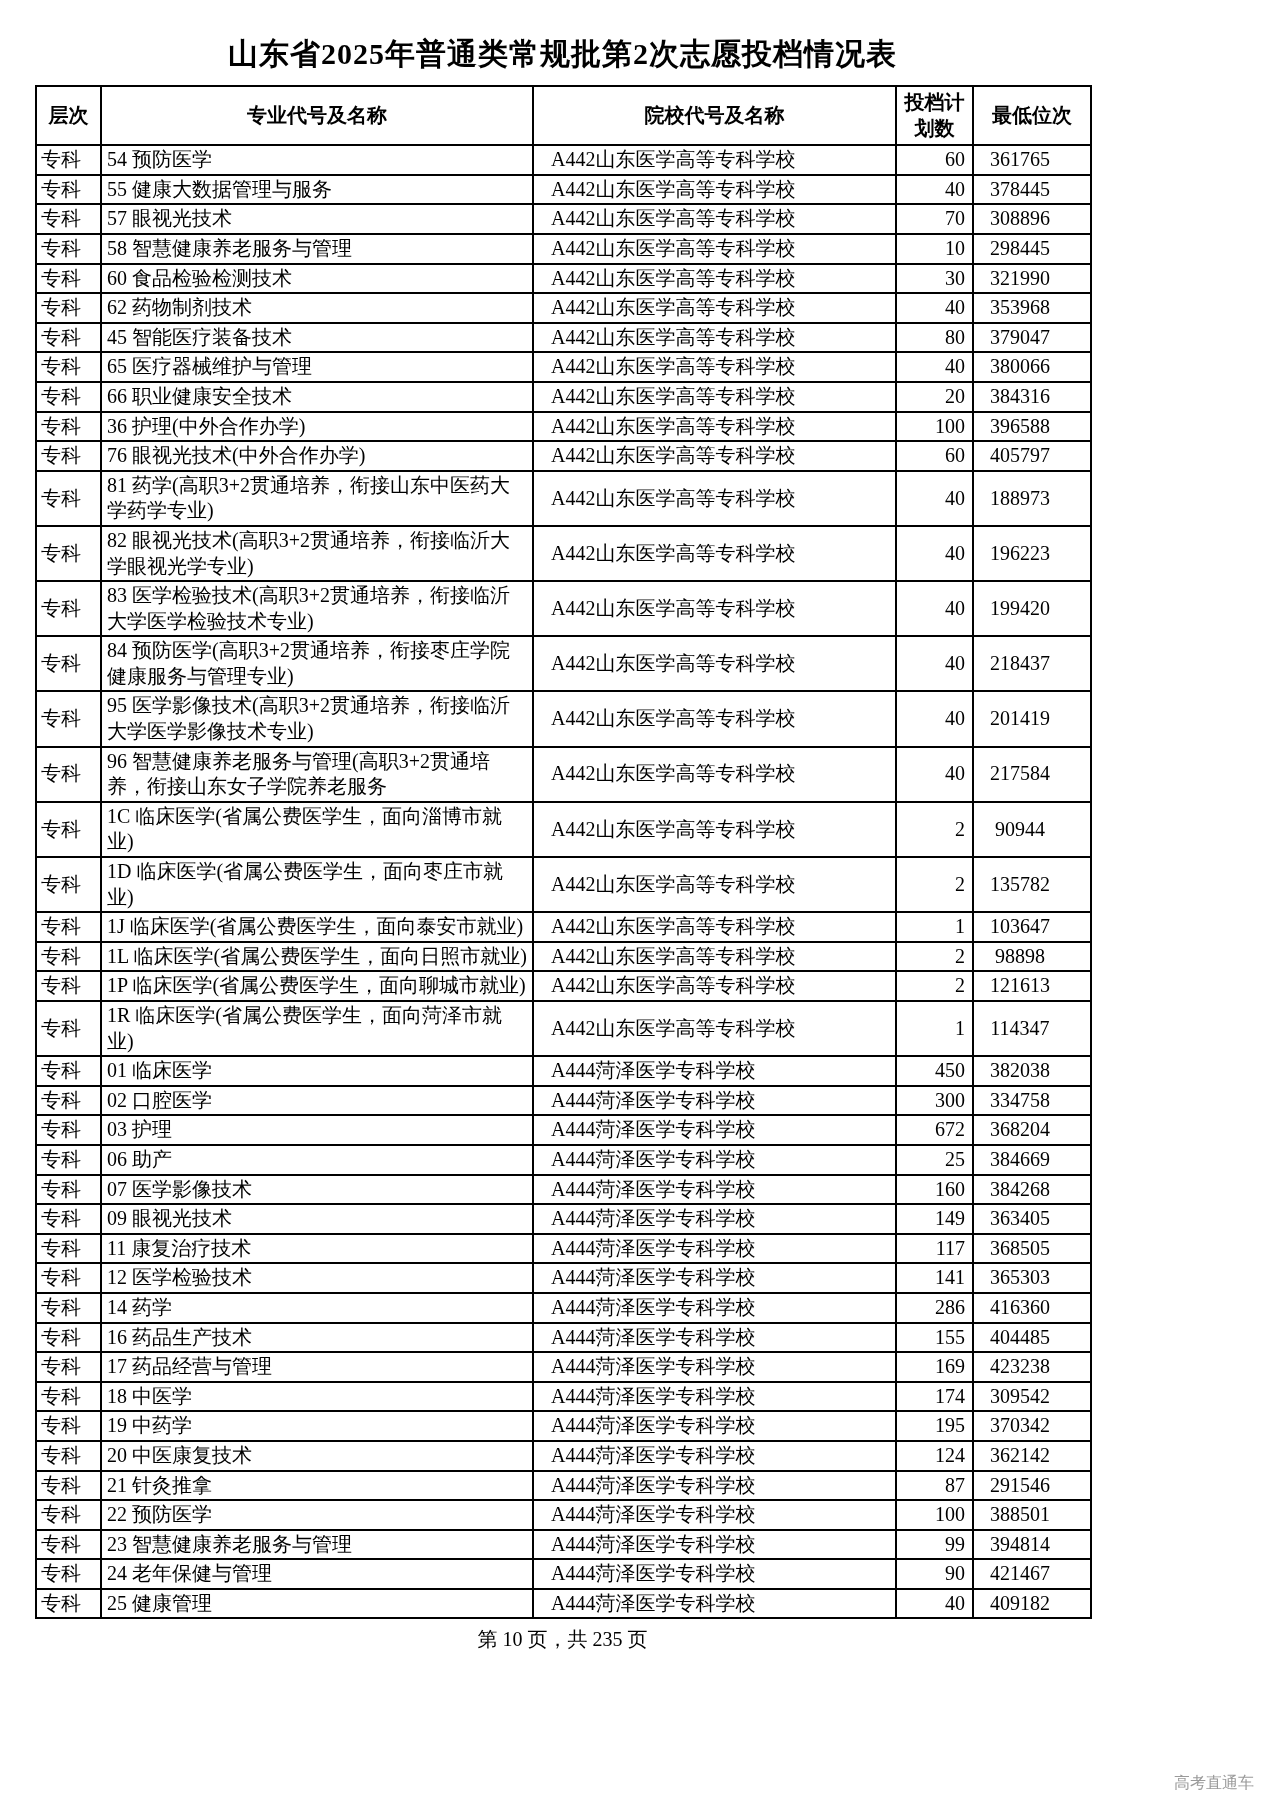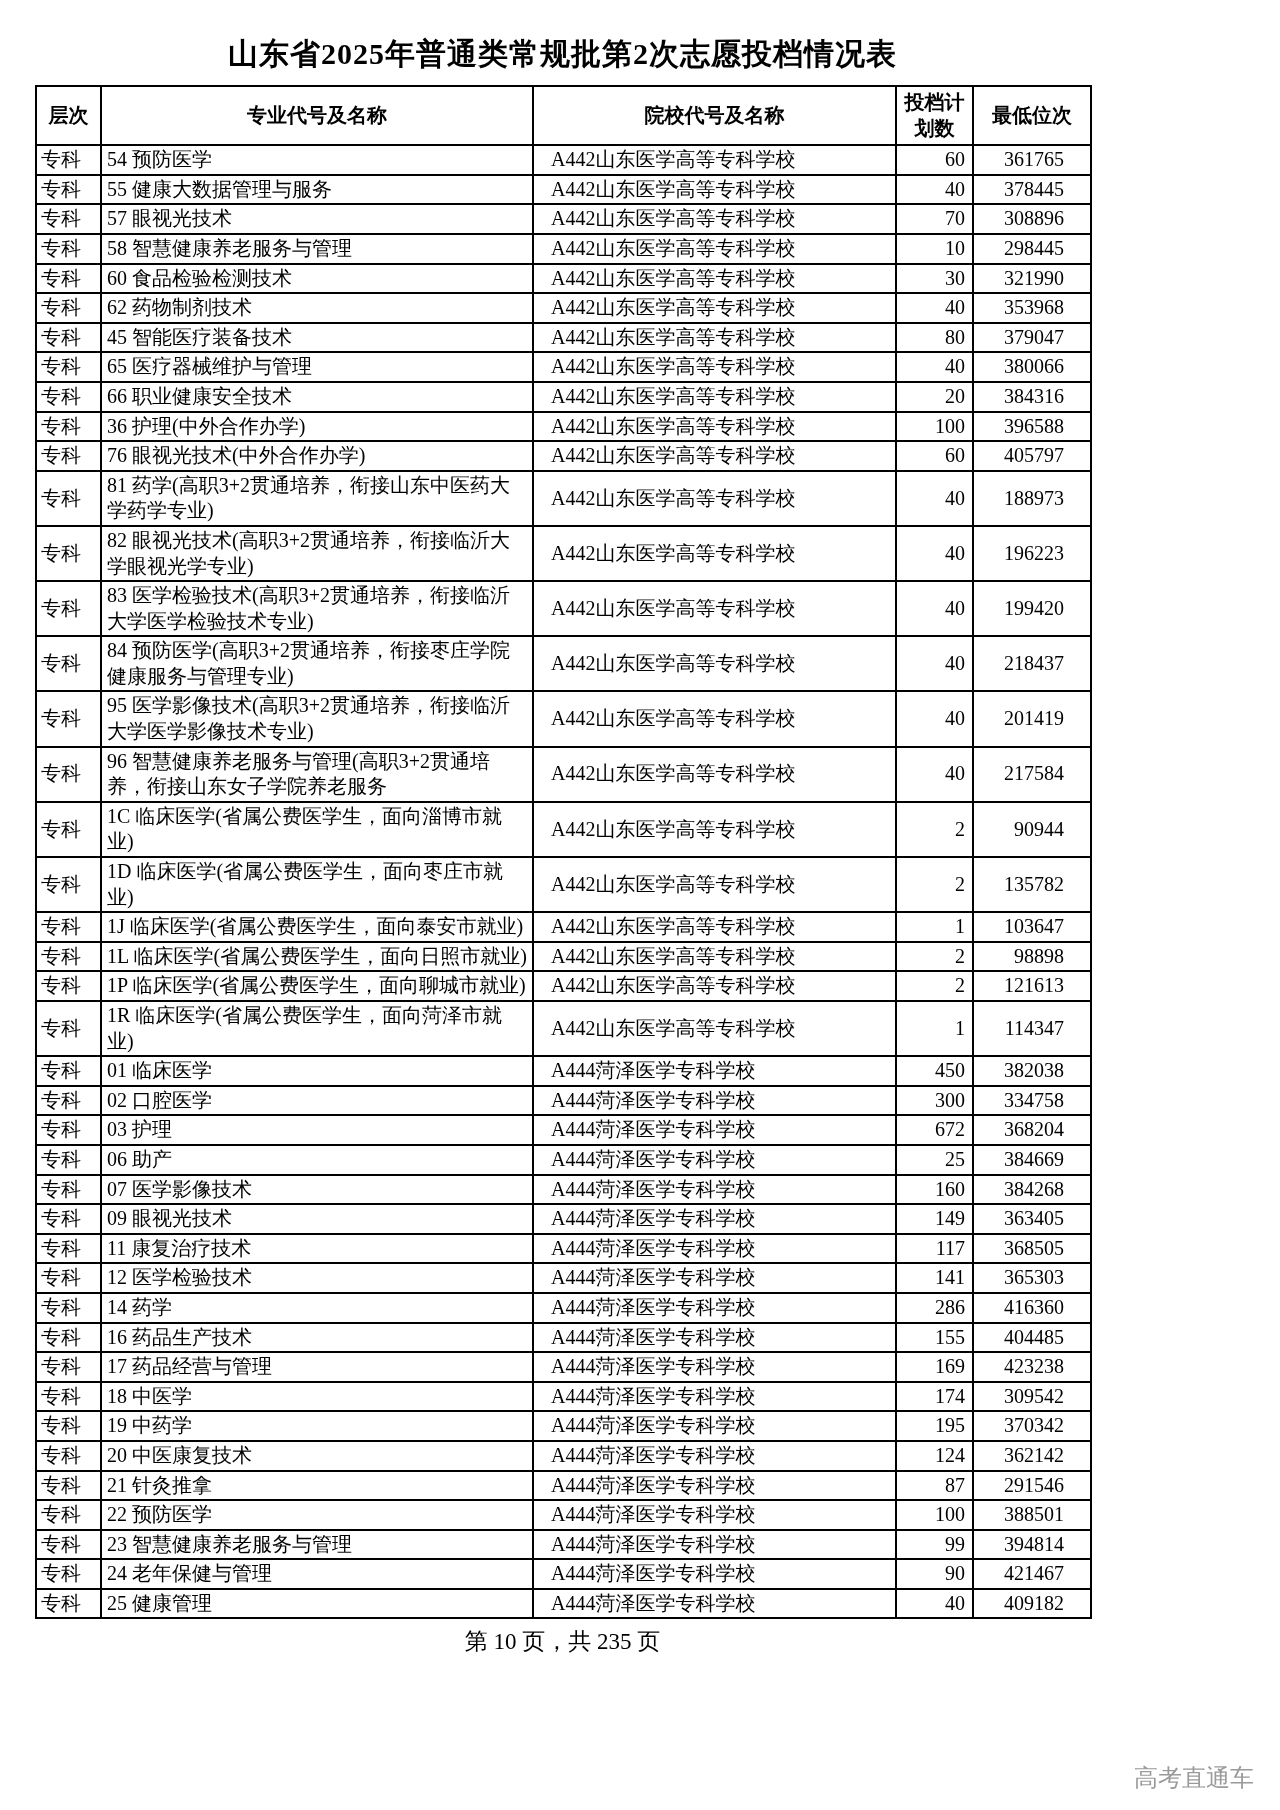--- a/index.html
+++ b/index.html
@@ -44,33 +44,33 @@
   }
   col.c-level   { width: 65px; }
   col.c-major   { width: 432px; }
   col.c-college { width: 363px; }
   col.c-plan    { width: 77px; }
   col.c-rank    { width: 118px; }
   td.level   { padding: 1px 2px 1px 4px; text-align: left; }
   td.major   { padding: 1px 5px; text-align: left; }
   td.college { padding: 1px 17px; text-align: left; }
   td.plan    { padding: 1px 7px 1px 2px; text-align: right; }
-  td.rank    { padding: 1px 26px 1px 2px; text-align: right; }
+  td.rank    { padding: 1px 26px 1px 2px; text-align: center; }
   .pagination {
     width: 1055px;
     text-align: center;
-    font-size: 23px;
+    font-size: 20px;
     margin-top: 7px;
   }
   .watermark {
     position: absolute;
     right: 26px;
     bottom: 16px;
     color: #9a9a9a;
-    font-size: 24px;
+    font-size: 16px;
     font-family: "Liberation Sans", "DejaVu Sans", sans-serif;
   }
 </style>
 </head>
 <body>
 
 <div class="page">
 
   <div class="doc-title">山东省2025年普通类常规批第2次志愿投档情况表</div>
 

